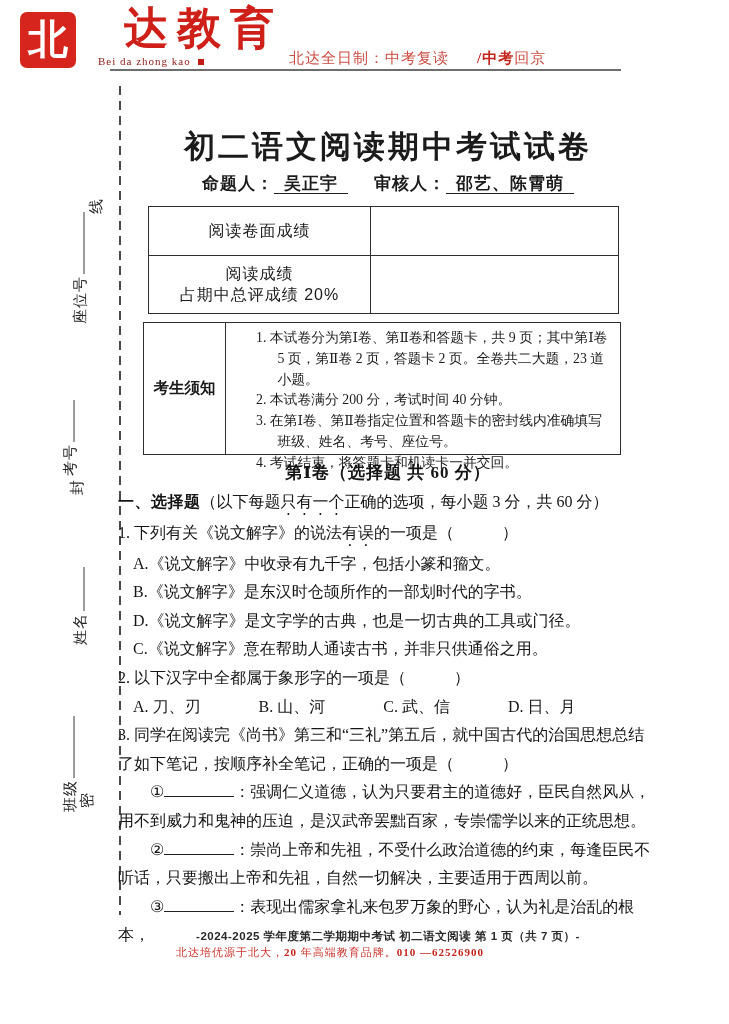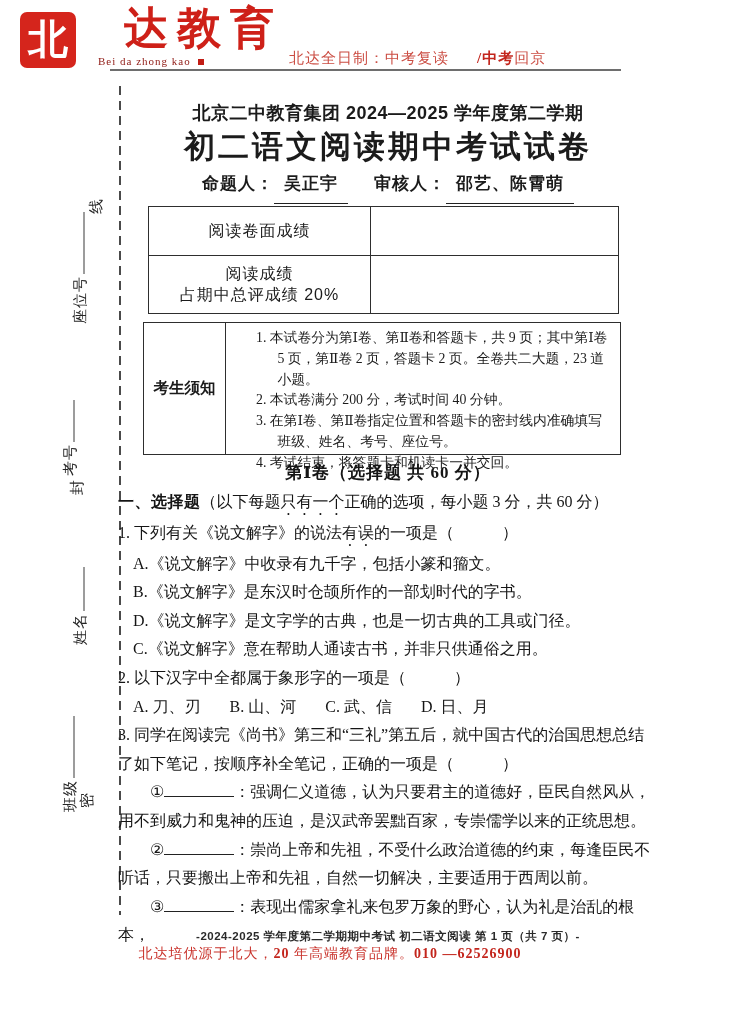--- a/index.html
+++ b/index.html
@@ -48,21 +48,21 @@
   }
   .vlabel .vrule { display:inline-block; border-bottom:1.4px solid #3a3a3a; height:3px; margin-left:2px; }
 
   
   .t-school { position:absolute; left:118px; top:101px; width:540px; text-align:center;
     font-size:18px; font-weight:600; letter-spacing:0.5px; }
   .t-exam { position:absolute; left:118px; top:126px; width:540px; text-align:center;
     font-size:31px; font-weight:bold; letter-spacing:3px; }
   .t-persons { position:absolute; left:118px; top:172px; width:540px; text-align:center;
     font-size:17px; font-weight:600; letter-spacing:1px; }
-  .uline { border-bottom:1.6px solid #222; padding:0 10px 10px; }
+  .uline { border-bottom:1.6px solid #222; padding:0 10px 0; }
   .gap { display:inline-block; width:26px; }
 
   
   .tbl { position:absolute; border:1.6px solid #2e2e2e; }
   .score-tbl { left:148px; top:206px; width:471px; height:108px; }
   .score-row { display:flex; height:49px; border-bottom:1.2px solid #2e2e2e; }
   .score-row.last { height:57px; border-bottom:none; }
   .score-cell-l { width:222px; border-right:1.2px solid #2e2e2e;
     display:flex; flex-direction:column; align-items:center; justify-content:center;
     font-weight:normal; font-size:16px; letter-spacing:1px; }
@@ -73,34 +73,34 @@
     font-weight:bold; font-size:15.5px; }
   .notice-r { flex:1; padding:5px 8px 0 10px; font-size:13.8px; line-height:20.8px; }
   .notice-item { padding-left:1.55em; text-indent:-1.55em;margin-left:20px; }
 
   
   .content { position:absolute; left:118px; top:459px; width:540px;
     font-size:16px; line-height:28.6px; color:#151515; }
   .sec-heading { text-align:center; font-weight:bold; font-size:17px; letter-spacing:1px; }
   .content .b { font-weight:bold; letter-spacing:0.5px; }
   .opt { padding-left:15px; }
-  .opt-row { padding-left:15px; display:flex; column-gap:29px; }
+  .opt-row { padding-left:15px; display:flex; column-gap:58px; }
   .note { text-indent:2em; }
   .blank { display:inline-block; width:70px; height:14px; border-bottom:1.4px solid #222; }
   .emdot {
     -webkit-text-emphasis:filled dot #111; -webkit-text-emphasis-position:under left;
     text-emphasis:filled dot #111; text-emphasis-position:under left;margin-top:36px;
   }
 
   
   .f-page { position:absolute; left:118px; top:929px; width:540px; text-align:center;
     font-size:11.5px; font-weight:600; color:#2a2a2a; letter-spacing:0.5px;
     font-family:"Liberation Sans","DejaVu Sans",sans-serif; }
   .f-red { position:absolute; left:60px; top:945px; width:540px; text-align:center;
-    font-size:14px; color:#c9332c; letter-spacing:1px; }
+    font-size:11px; color:#c9332c; letter-spacing:1px; }
   .f-red .b { font-weight:bold; color:#c3251c; }
 </style>
 </head>
 <body>
 
 <div class="page">
 
   <div class="logo-seal">
     <span>北</span>
   </div>
@@ -123,21 +123,20 @@
   </div>
   <div class="vlabel" style="left:77px; top:487px;">封</div>
   <div class="vlabel" style="left:80px; top:606px;">
     <span>姓名</span><span class="vrule" style="width:44px;"></span>
   </div>
   <div class="vlabel" style="left:70px; top:764px;">
     <span>班级</span><span class="vrule" style="width:62px;"></span>
   </div>
   <div class="vlabel" style="left:87px; top:800px;">密</div>
 
-  <div class="t-school hei">北京二中教育集团 2024—2025 学年度第二学期</div>
   <div class="t-exam hei">初二语文阅读期中考试试卷</div>
   <div class="t-persons hei">
     <span>命题人：</span><span class="uline">吴正宇</span><span class="gap"></span><span>审核人：</span><span class="uline">邵艺、陈霄萌</span>
   </div>
 
   <div class="tbl score-tbl hei">
     <div class="score-row">
       <div class="score-cell-l">
         <span>阅读卷面成绩</span>
       </div>

